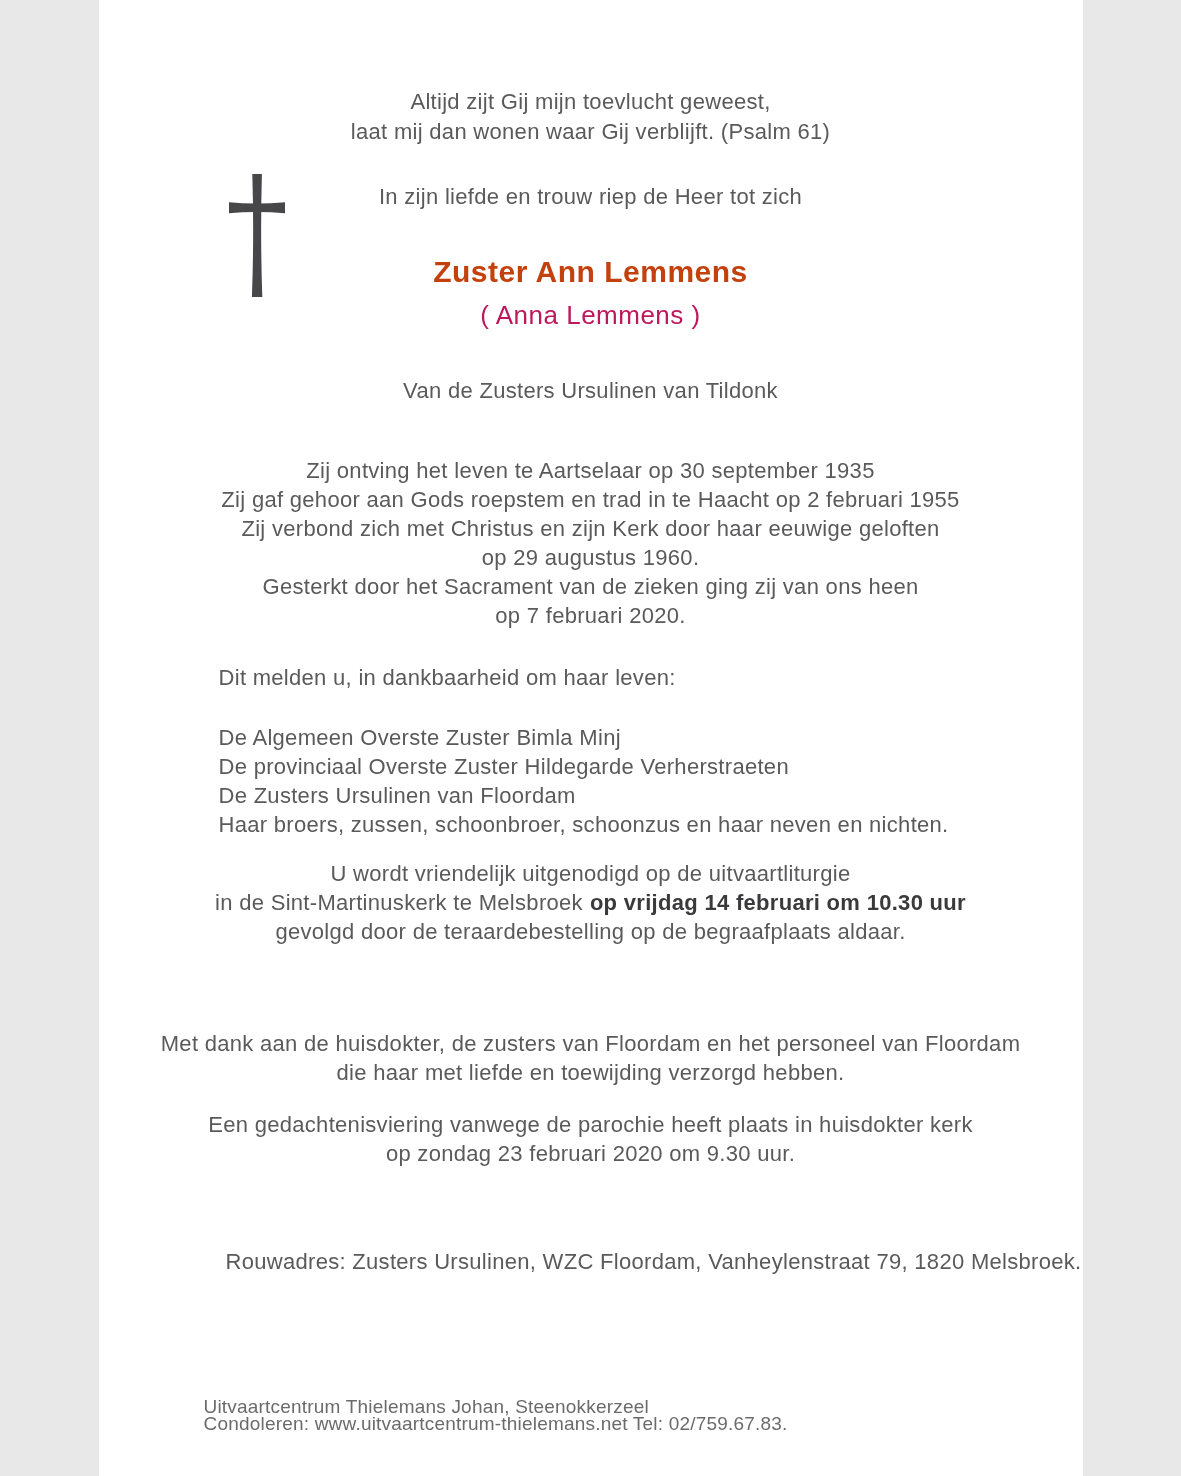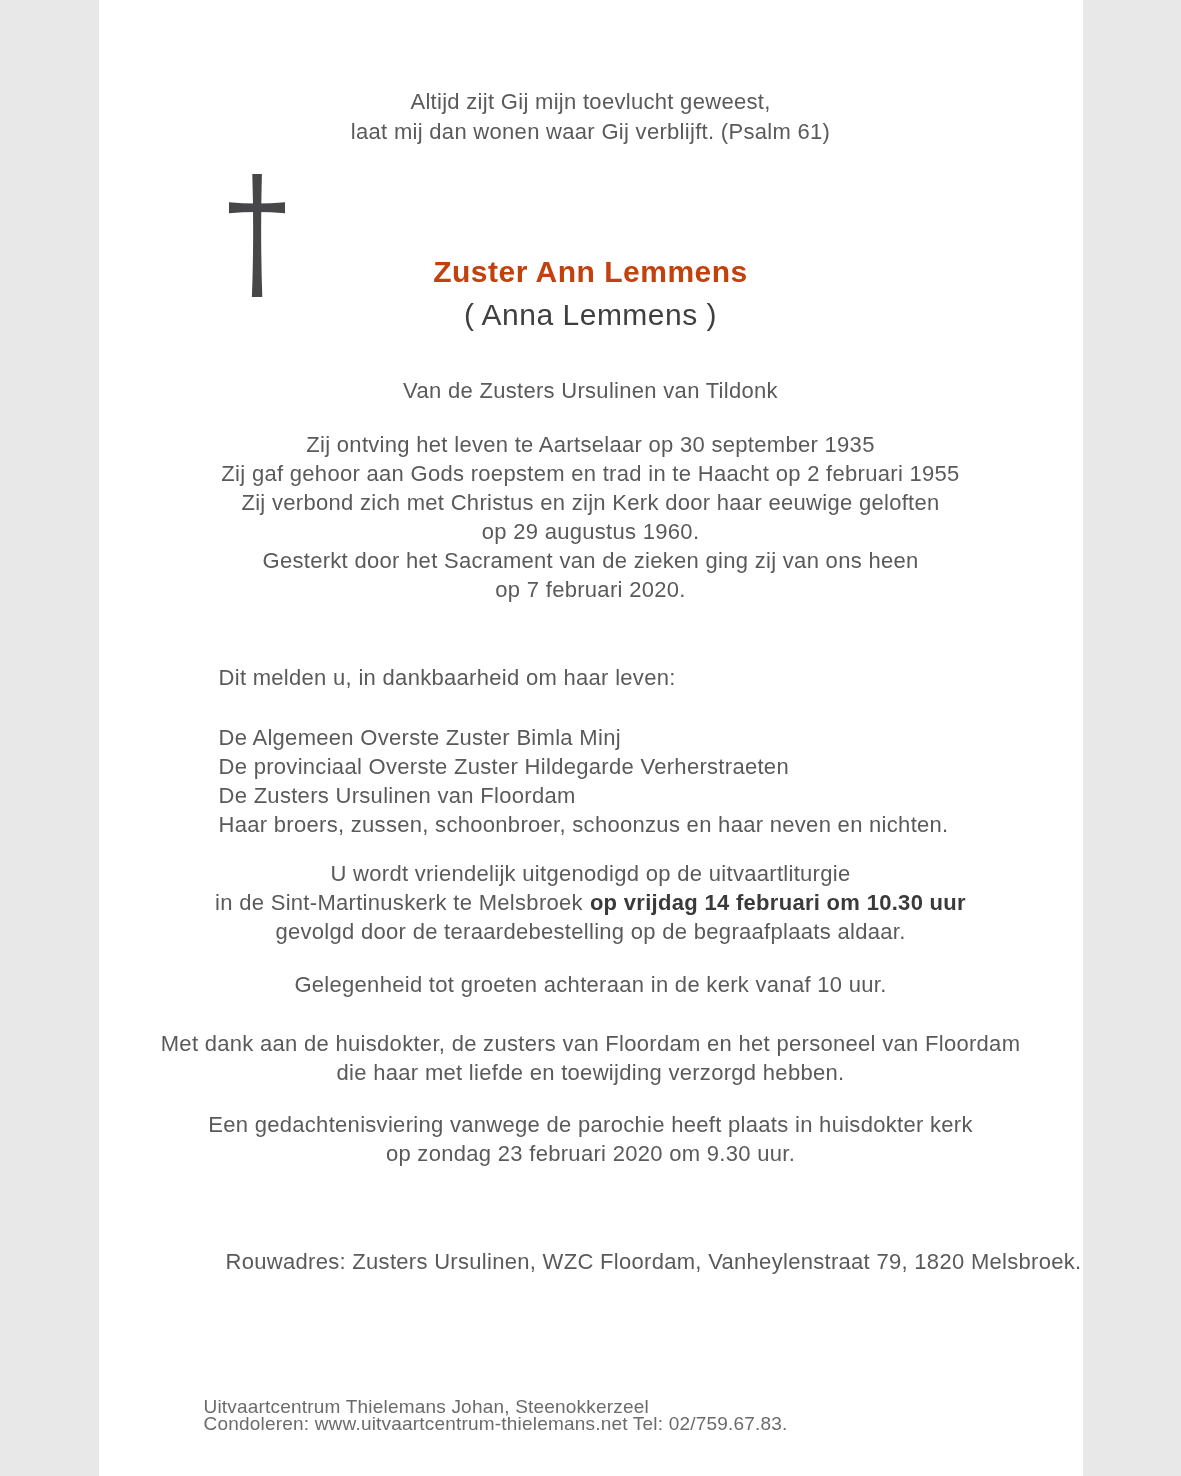--- a/index.html
+++ b/index.html
@@ -17,23 +17,23 @@
   .left{text-align:left;}
   .body-text{font-size:22px;line-height:29px;letter-spacing:0.3px;color:#5a5a5c;}
   .psalm{top:87px;font-size:22px;line-height:30px;letter-spacing:0.3px;}
   .intro{top:182px;}
   .title{
     top:252px;
     font-size:30px;line-height:40px;
     font-weight:bold;letter-spacing:0.5px;
     color:#c2410c;
   }
-  .subtitle{top:298px;font-size:30px;line-height:34px;letter-spacing:0.5px;color:#404040;}
+  .subtitle{top:298px;font-size:26px;line-height:34px;letter-spacing:0.5px;color:#be185d;}
   .congregation{top:376px;}
-  .life{top:430px;}
+  .life{top:456px;}
   .announcement{top:663px;left:120px;right:auto;text-align:right;}
   .mourners{top:723px;left:120px;right:auto;}
   .funeral{top:859px;}
   .funeral-bold{font-weight:bold;color:#3a3a3c;margin-left:7px;}
   .greeting{top:970px;}
   .thanks{top:1029px;}
   .memorial{top:1110px;}
   .mourning-address{top:1247px;left:127px;right:auto;}
   .footer{
     top:1399px;left:105px;right:auto;
@@ -52,20 +52,21 @@
       <path fill="#474749" d="M23.3 0 Q25.2 61.5 22.9 123 L33.3 123 Q31.2 61.5 32.9 0 Z"></path>
       <path fill="#474749" d="M0 28.2 Q28 30.8 56 28.2 L56 39.2 Q28 36.6 0 39.2 Z"></path>
     </svg>
   </div>
 
   <div class="block center body-text psalm">
     <div>Altijd zijt Gij mijn toevlucht geweest,</div>
     <div>laat mij dan wonen waar Gij verblijft. (Psalm 61)</div>
   </div>
 
+  <div class="block center body-text intro">In zijn liefde en trouw riep de Heer tot zich</div>
 
   <div class="block center title">Zuster Ann Lemmens</div>
 
   <div class="block center subtitle">( Anna Lemmens )</div>
 
   <div class="block center body-text congregation">Van de Zusters Ursulinen van Tildonk</div>
 
   <div class="block center body-text life">
     <div>Zij ontving het leven te Aartselaar op 30 september 1935</div>
     <div>Zij gaf gehoor aan Gods roepstem en trad in te Haacht op 2 februari 1955</div>
@@ -85,21 +86,20 @@
   </div>
 
   <div class="block center body-text funeral">
     <div>U wordt vriendelijk uitgenodigd op de uitvaartliturgie</div>
     <div>
       <span>in de Sint-Martinuskerk te Melsbroek</span><span class="funeral-bold">op vrijdag 14 februari om 10.30 uur</span>
     </div>
     <div>gevolgd door de teraardebestelling op de begraafplaats aldaar.</div>
   </div>
 
-  <div class="block center body-text greeting">Gelegenheid tot groeten achteraan in de kerk vanaf 10 uur.</div>
 
   <div class="block center body-text thanks">
     <div>Met dank aan de huisdokter, de zusters van Floordam en het personeel van Floordam</div>
     <div>die haar met liefde en toewijding verzorgd hebben.</div>
   </div>
 
   <div class="block center body-text memorial">
     <div>Een gedachtenisviering vanwege de parochie heeft plaats in huisdokter kerk</div>
     <div>op zondag 23 februari 2020 om 9.30 uur.</div>
   </div>

